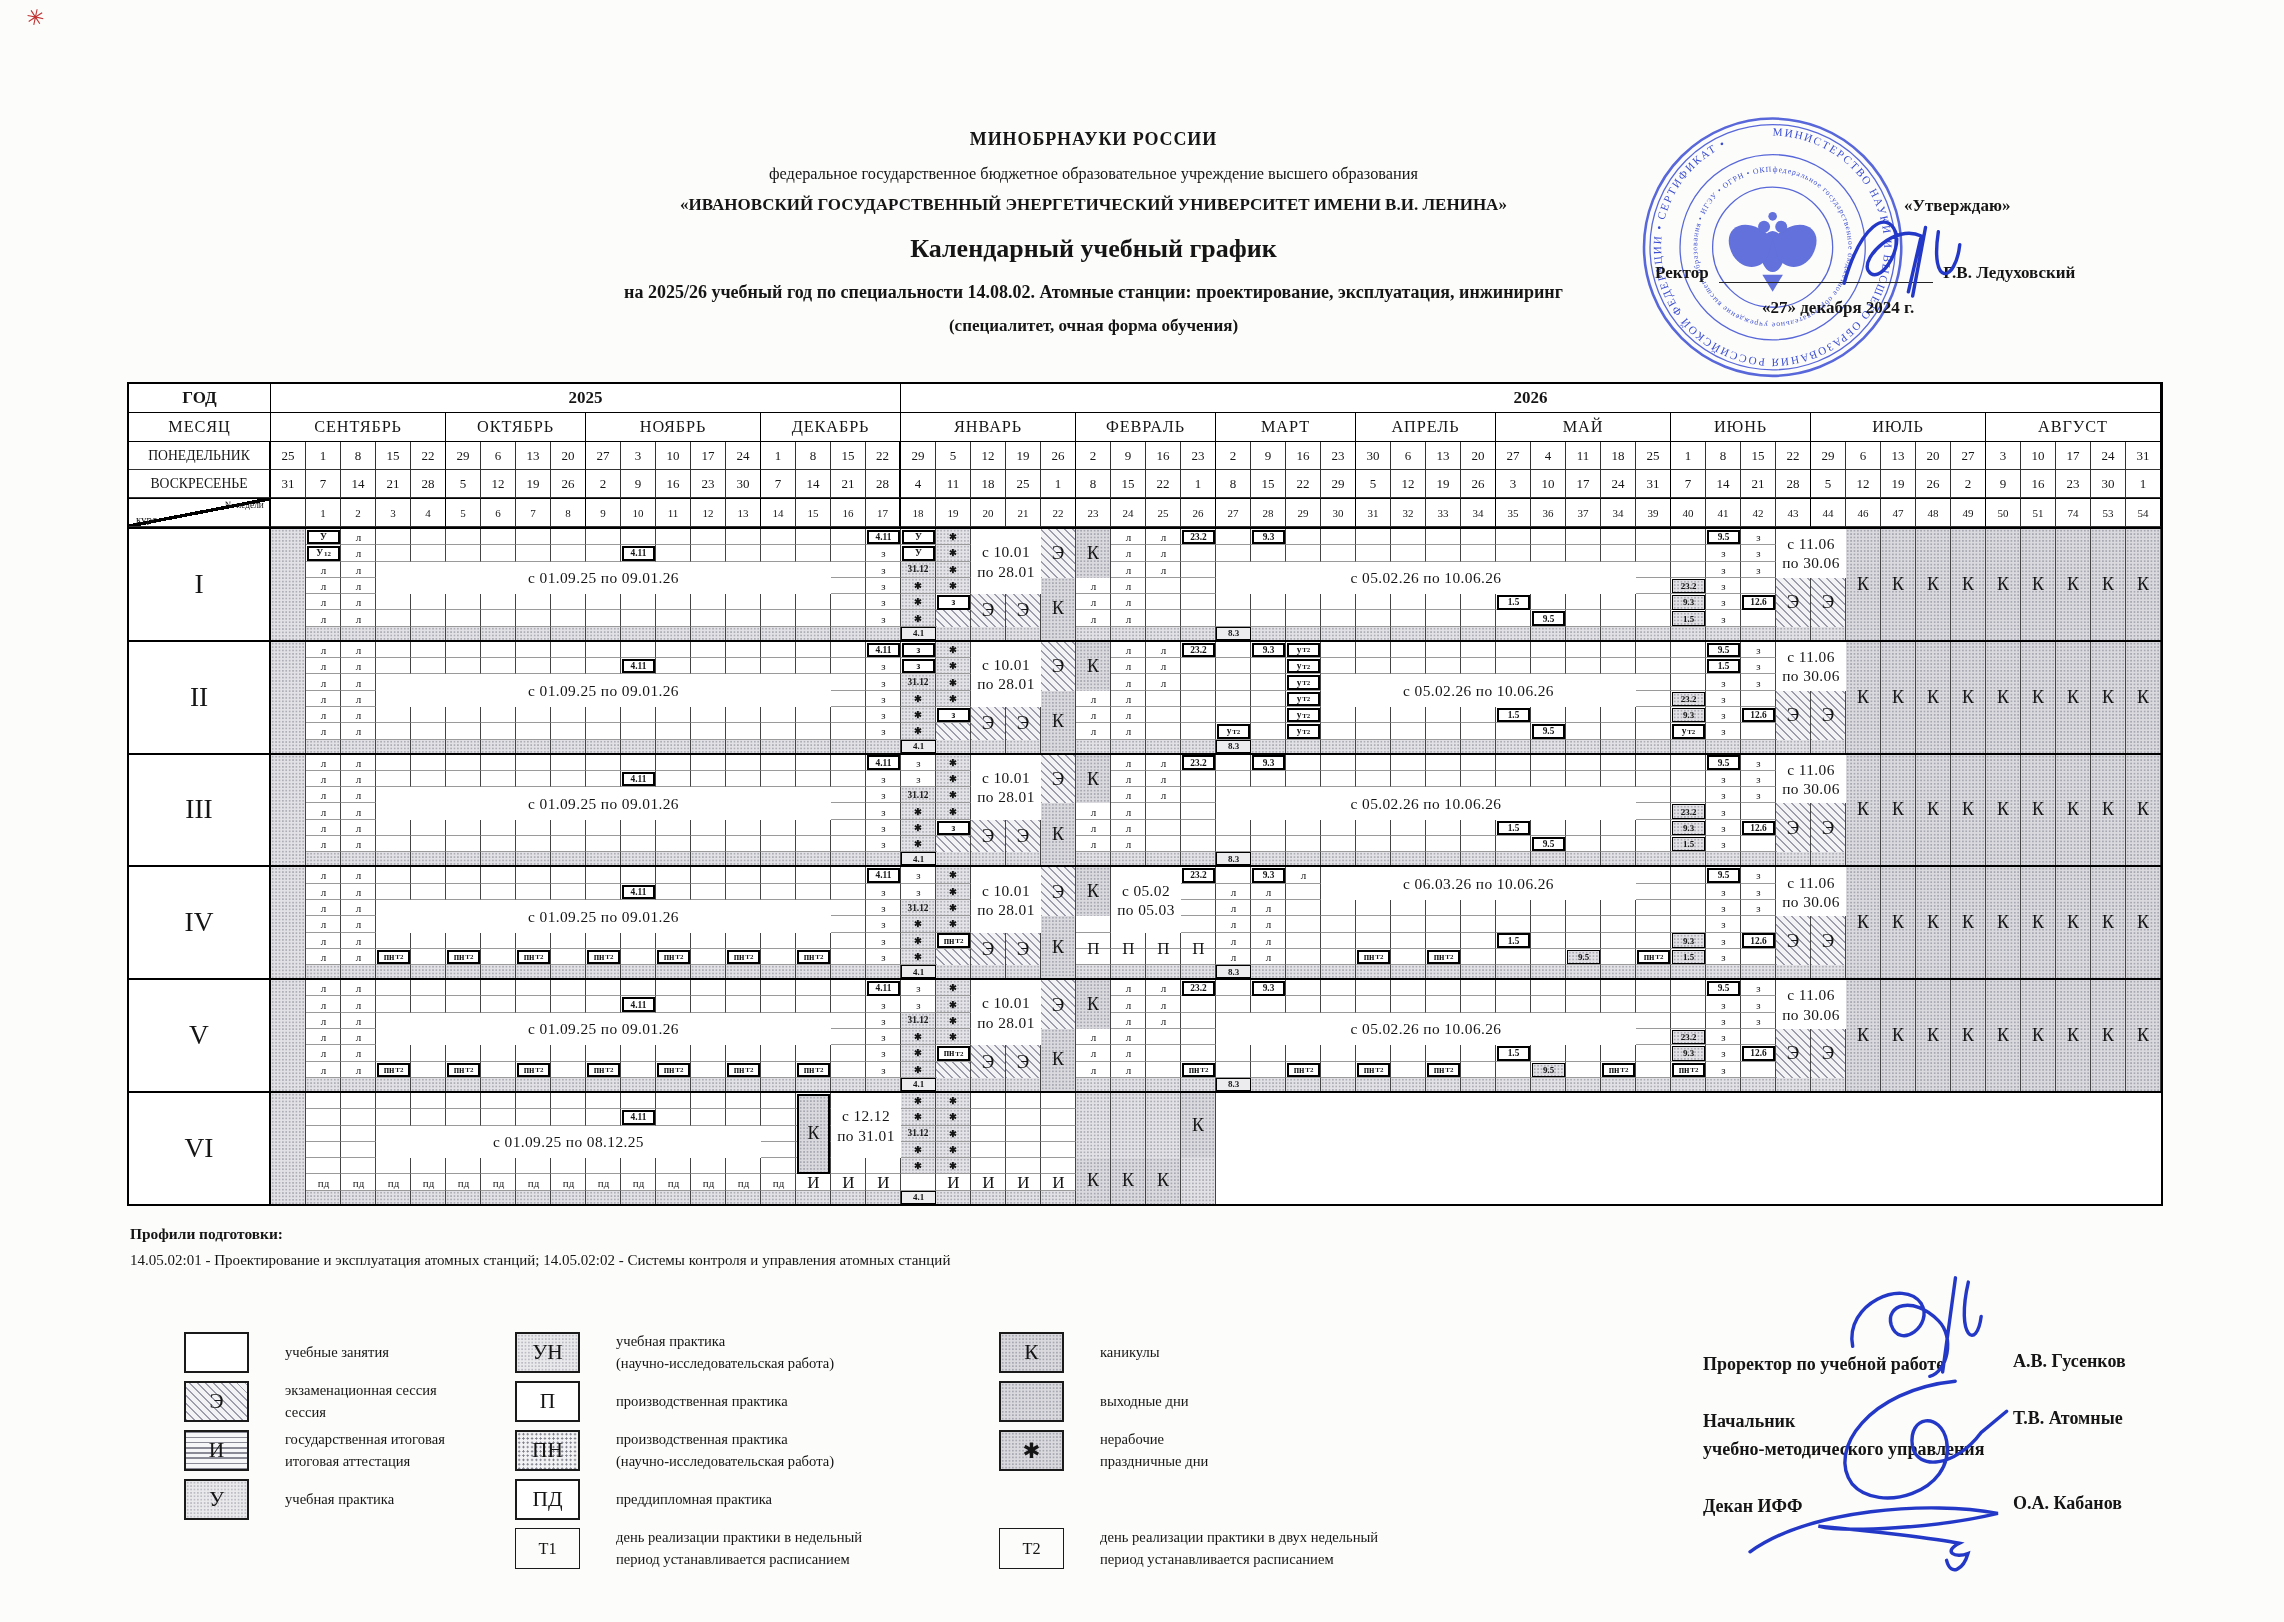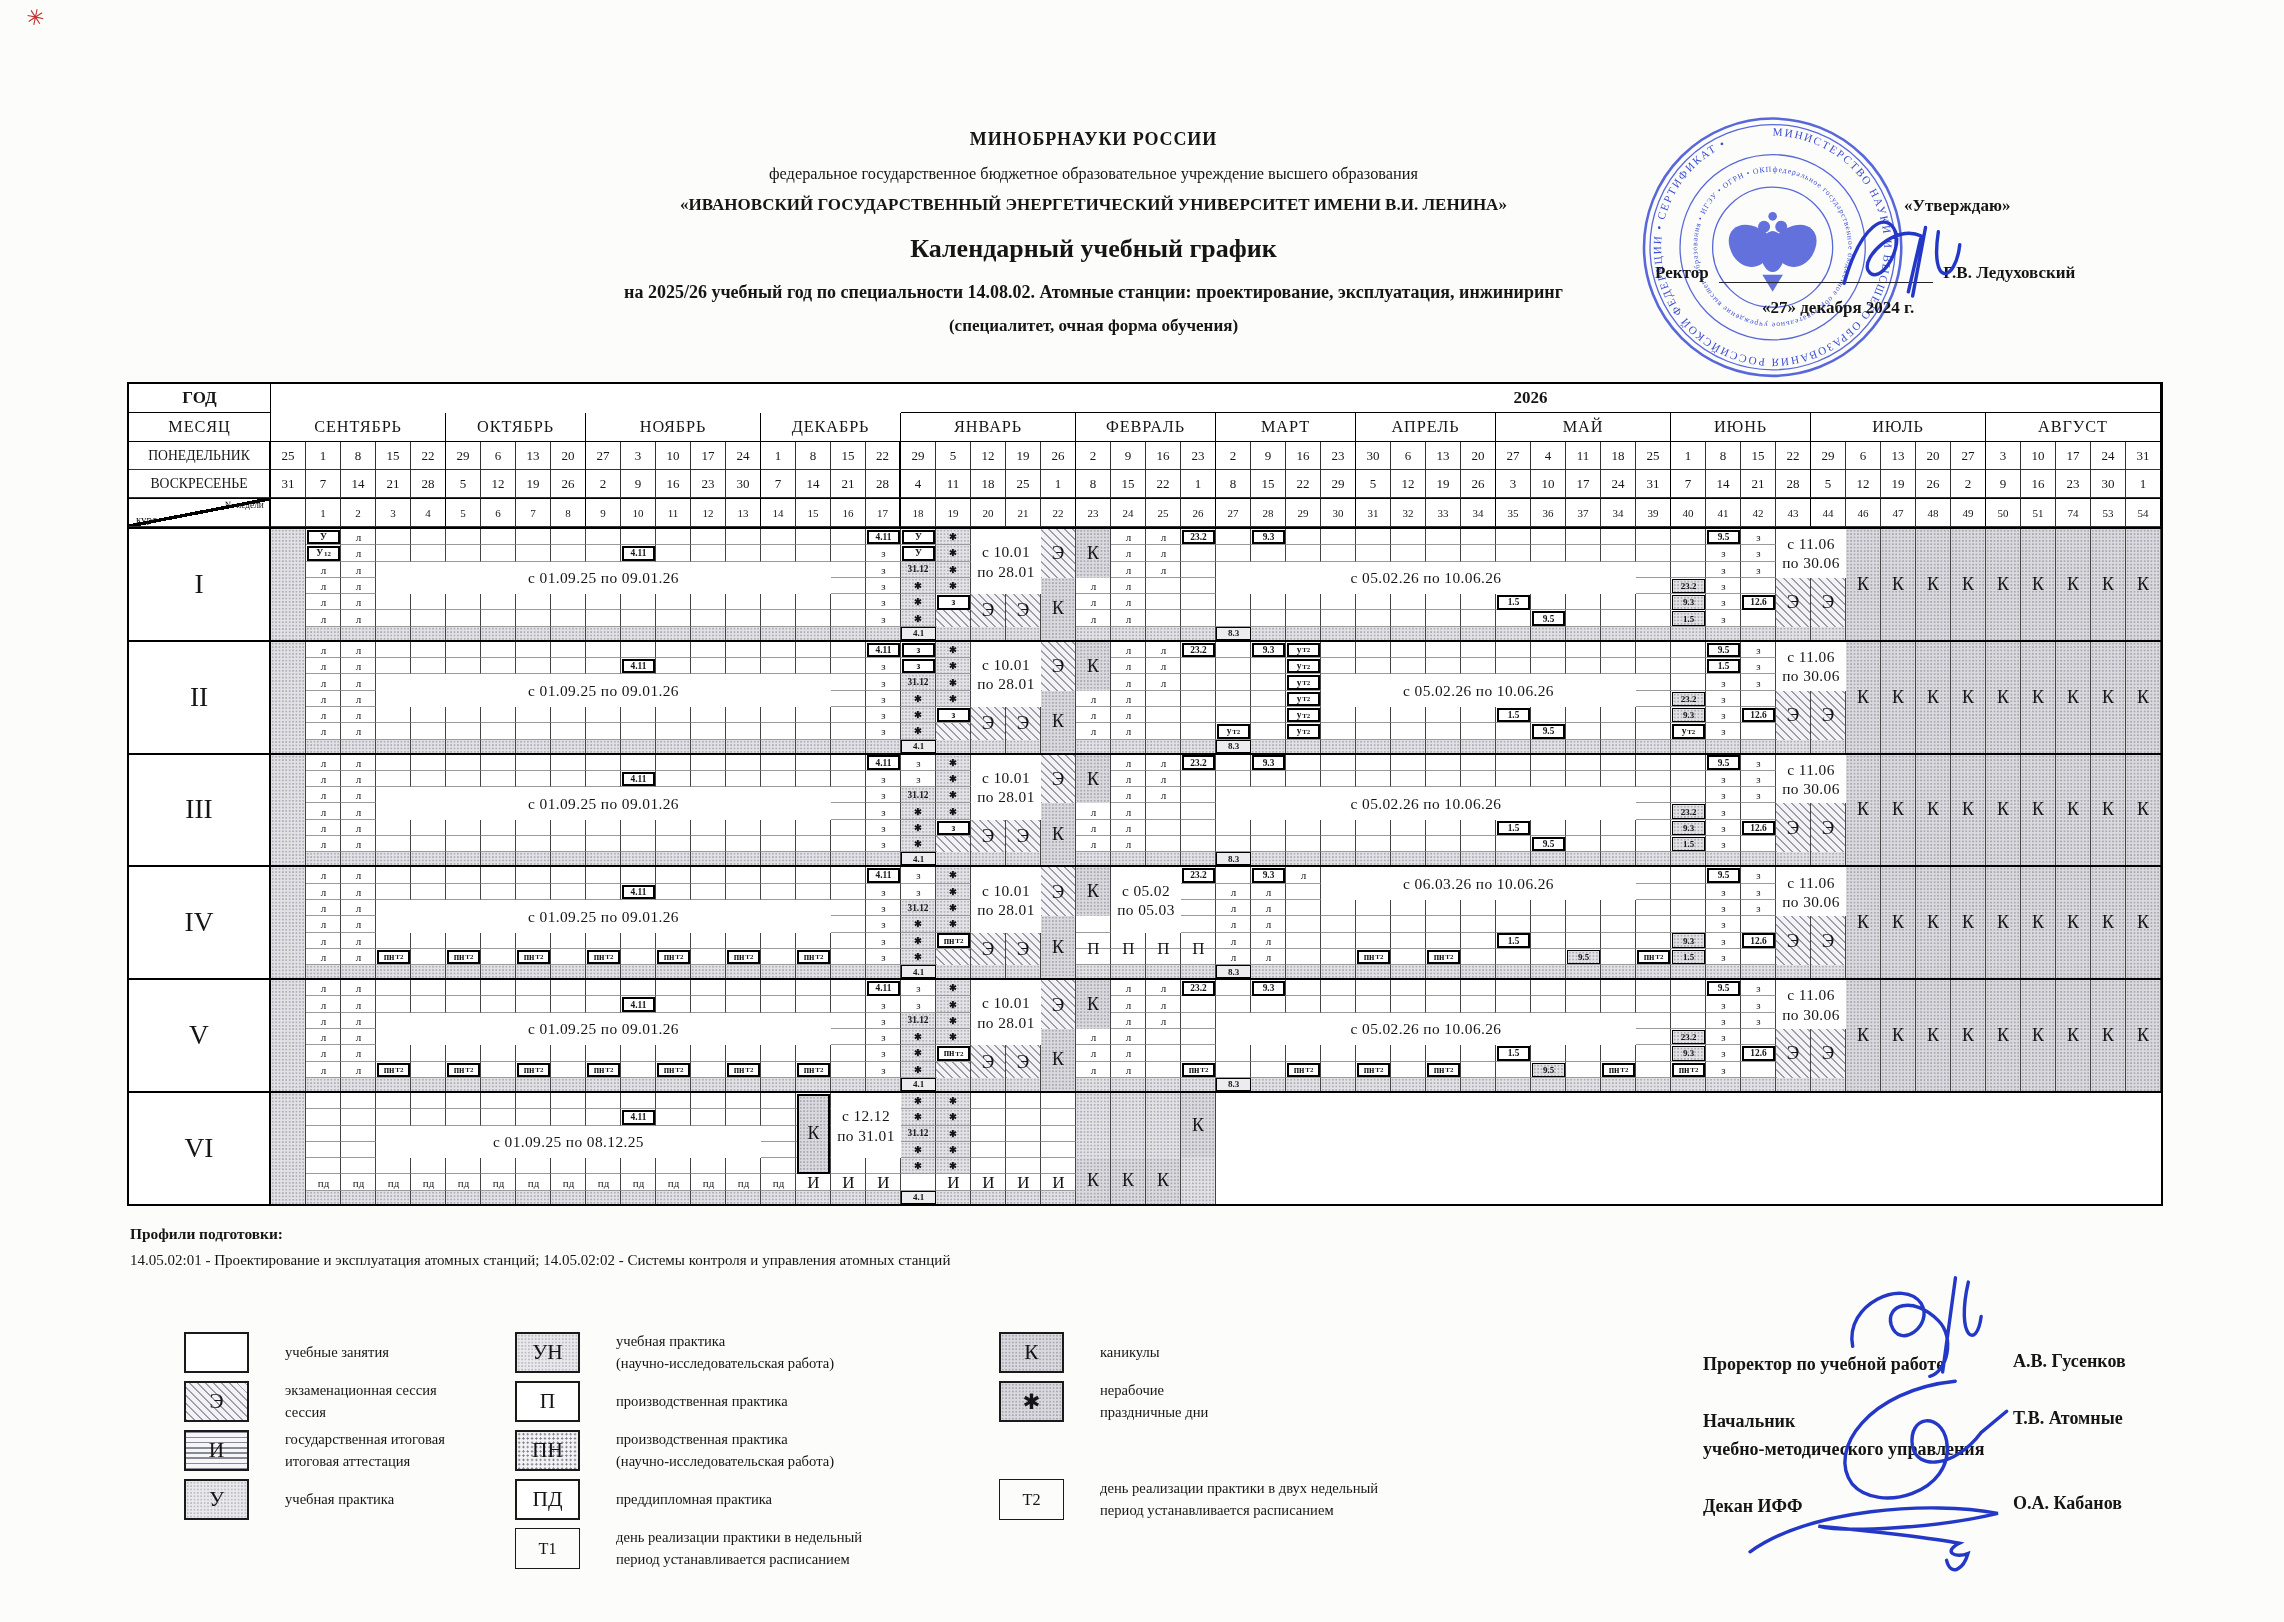--- a/index.html
+++ b/index.html
@@ -133,20 +133,21 @@
     <div class="appr-line3">«27» декабря 2024 г.</div>
   </div>
 
   <svg class="sig-svg" style="left:1827px;top:206px;" width="197" height="103" viewBox="0 0 230 120">
     <path d="M20,90 C40,20 70,5 80,30 C88,52 60,95 48,75 C40,60 80,20 110,35 L95,100 M115,25 L100,105 M130,30 C120,95 150,90 155,45" fill="none" stroke="#2438c8" stroke-width="4" stroke-linecap="round"></path>
   </svg>
 
   <div class="calendar" id="calendar">
       <div class="cgrid hdr" style="grid-template-columns: 142px repeat(54, 35px); grid-template-rows: 29px 29px 28px 28px 29px;">
         <div class="cc lab biglab yr" style="grid-area: 1 / 1 / span 1 / span 1;">ГОД</div>
+        <div class="cc yr " style="grid-area: 1 / 2 / span 1 / span 18;">2025</div>
         <div class="cc yr " style="grid-area: 1 / 20 / span 1 / span 36;">2026</div>
         <div class="cc lab biglab mo" style="grid-area: 2 / 1 / span 1 / span 1;">МЕСЯЦ</div>
         <div class="cc mo" style="grid-area: 2 / 2 / span 1 / span 5;">СЕНТЯБРЬ</div>
         <div class="cc mo" style="grid-area: 2 / 7 / span 1 / span 4;">ОКТЯБРЬ</div>
         <div class="cc mo" style="grid-area: 2 / 11 / span 1 / span 5;">НОЯБРЬ</div>
         <div class="cc mo" style="grid-area: 2 / 16 / span 1 / span 4;">ДЕКАБРЬ</div>
         <div class="cc mo" style="grid-area: 2 / 20 / span 1 / span 5;">ЯНВАРЬ</div>
         <div class="cc mo" style="grid-area: 2 / 25 / span 1 / span 4;">ФЕВРАЛЬ</div>
         <div class="cc mo" style="grid-area: 2 / 29 / span 1 / span 4;">МАРТ</div>
         <div class="cc mo" style="grid-area: 2 / 33 / span 1 / span 4;">АПРЕЛЬ</div>
@@ -3149,20 +3150,24 @@
           <div class="lg-box b-thin">Т1</div>
           <div class="lg-text">день реализации практики в недельный<br>период устанавливается расписанием</div>
         </div>
       </div>
       <div class="lg-col" style="left: 999px;">
         <div class="lg-item">
           <div class="lg-box b-gray">К</div>
           <div class="lg-text">каникулы</div>
         </div>
         <div class="lg-item">
+          <div class="lg-box b-gray"></div>
+          <div class="lg-text">выходные дни</div>
+        </div>
+        <div class="lg-item">
           <div class="lg-box b-gray">✱</div>
           <div class="lg-text">нерабочие<br>праздничные дни</div>
         </div>
         <div class="lg-item lg-spacer"></div>
         <div class="lg-item">
           <div class="lg-box b-thin">Т2</div>
           <div class="lg-text">день реализации практики в двух недельный<br>период устанавливается расписанием</div>
         </div>
       </div>
     </div>

